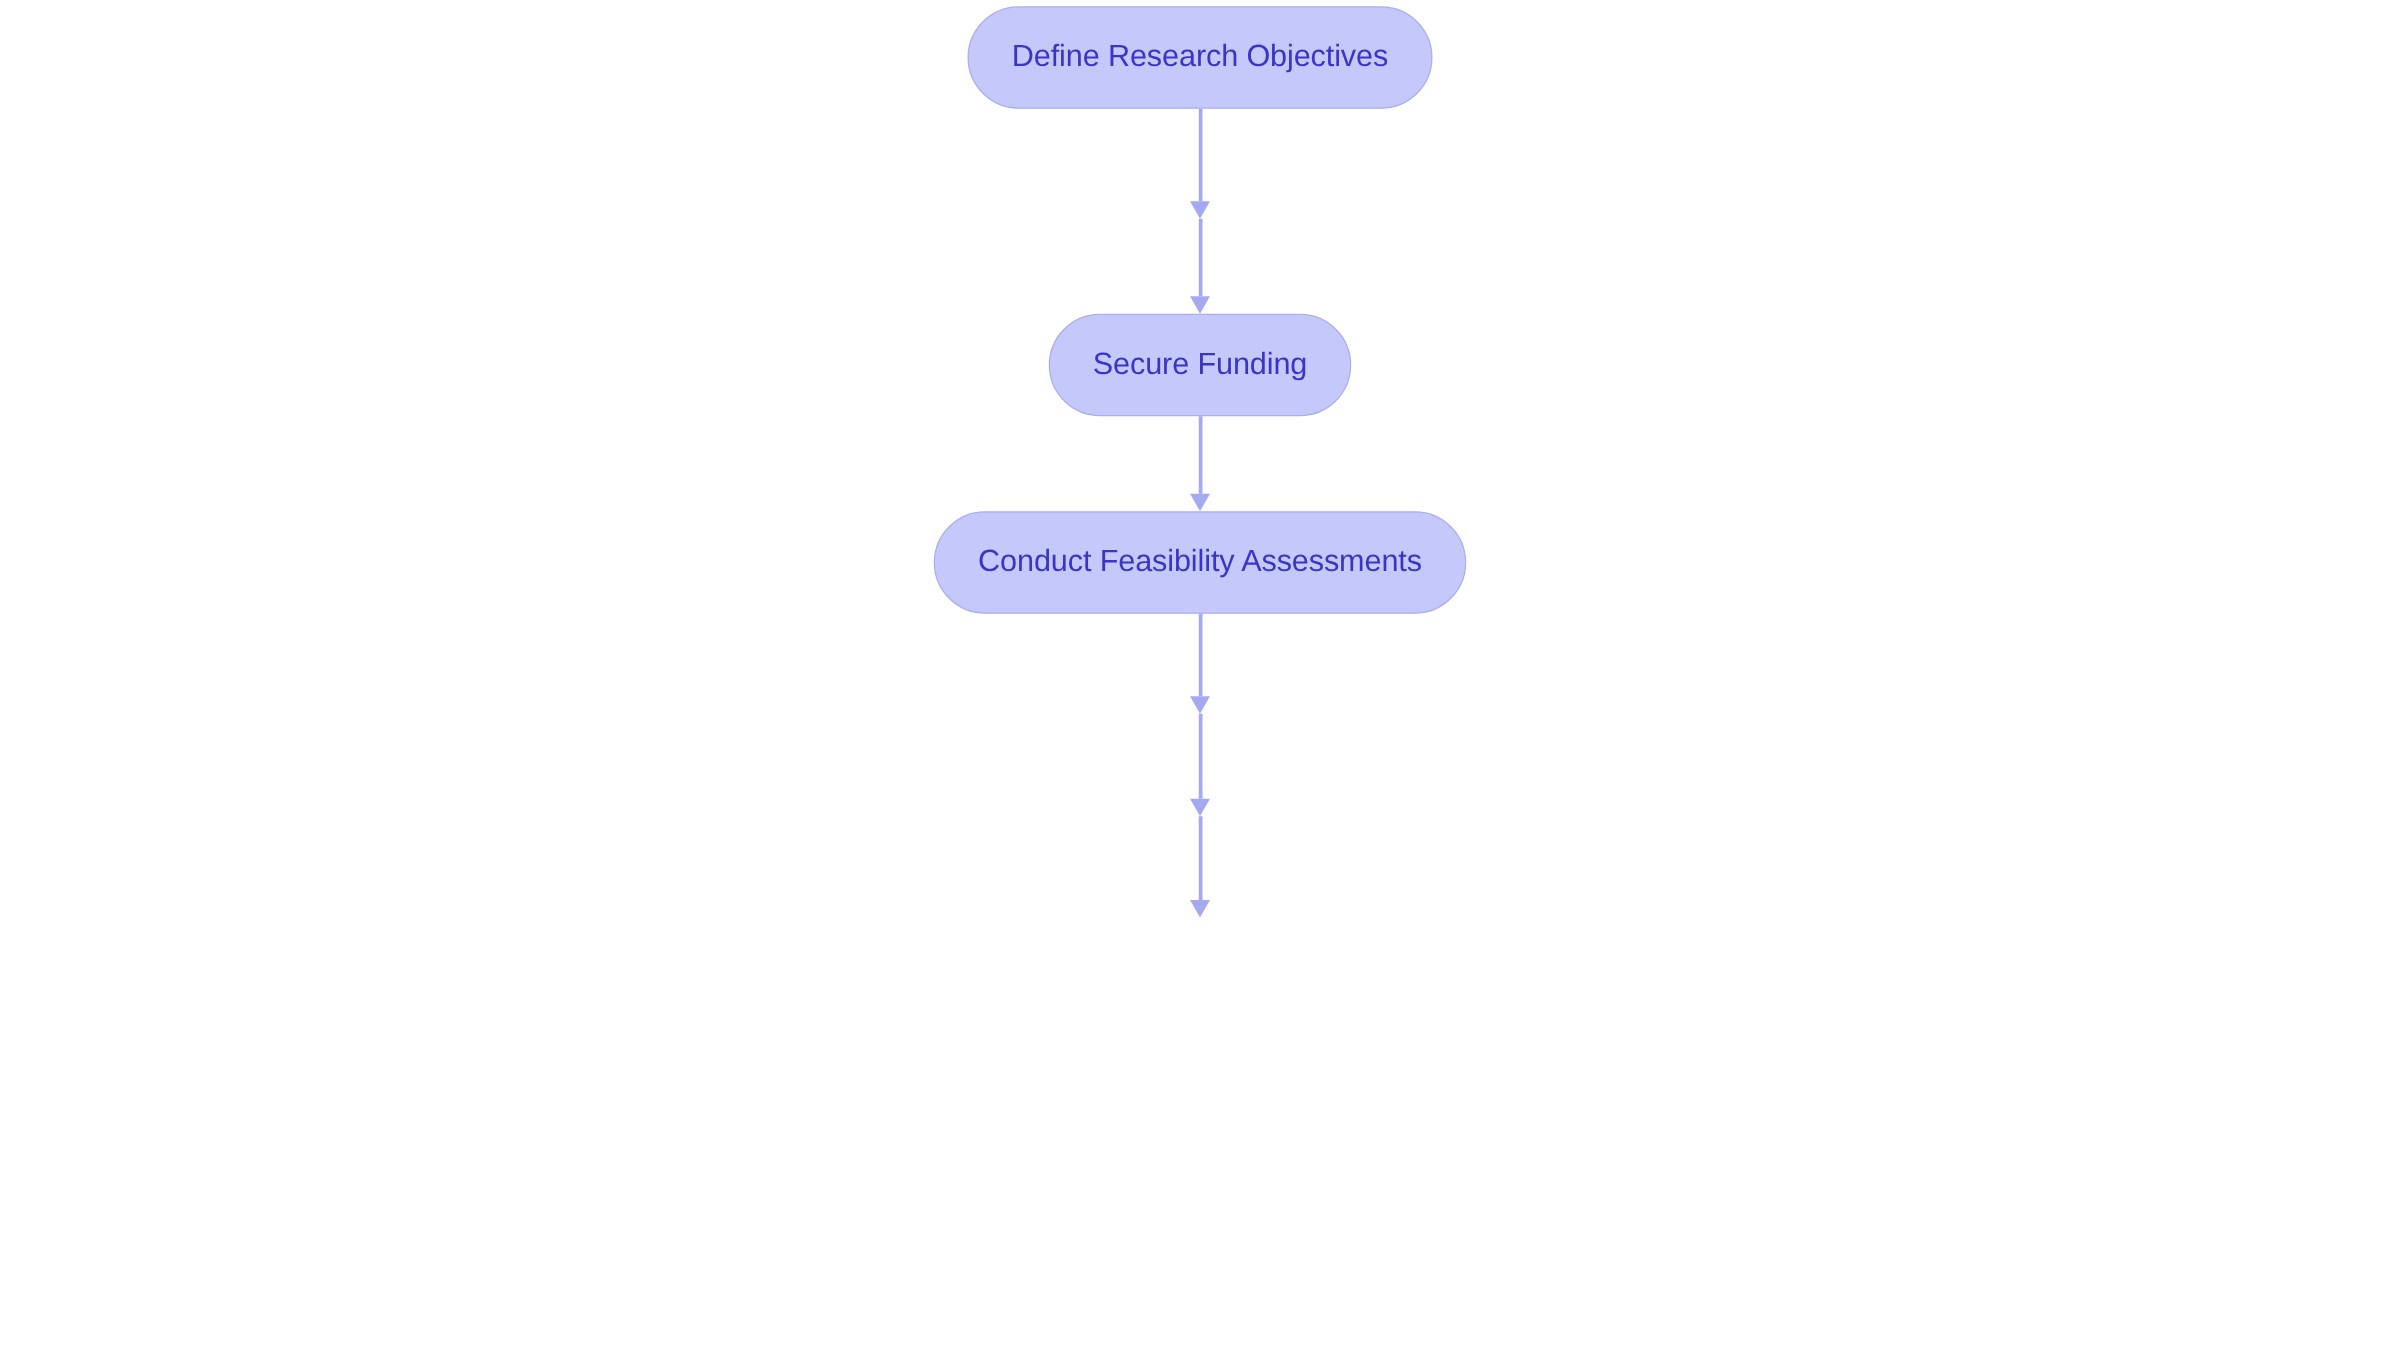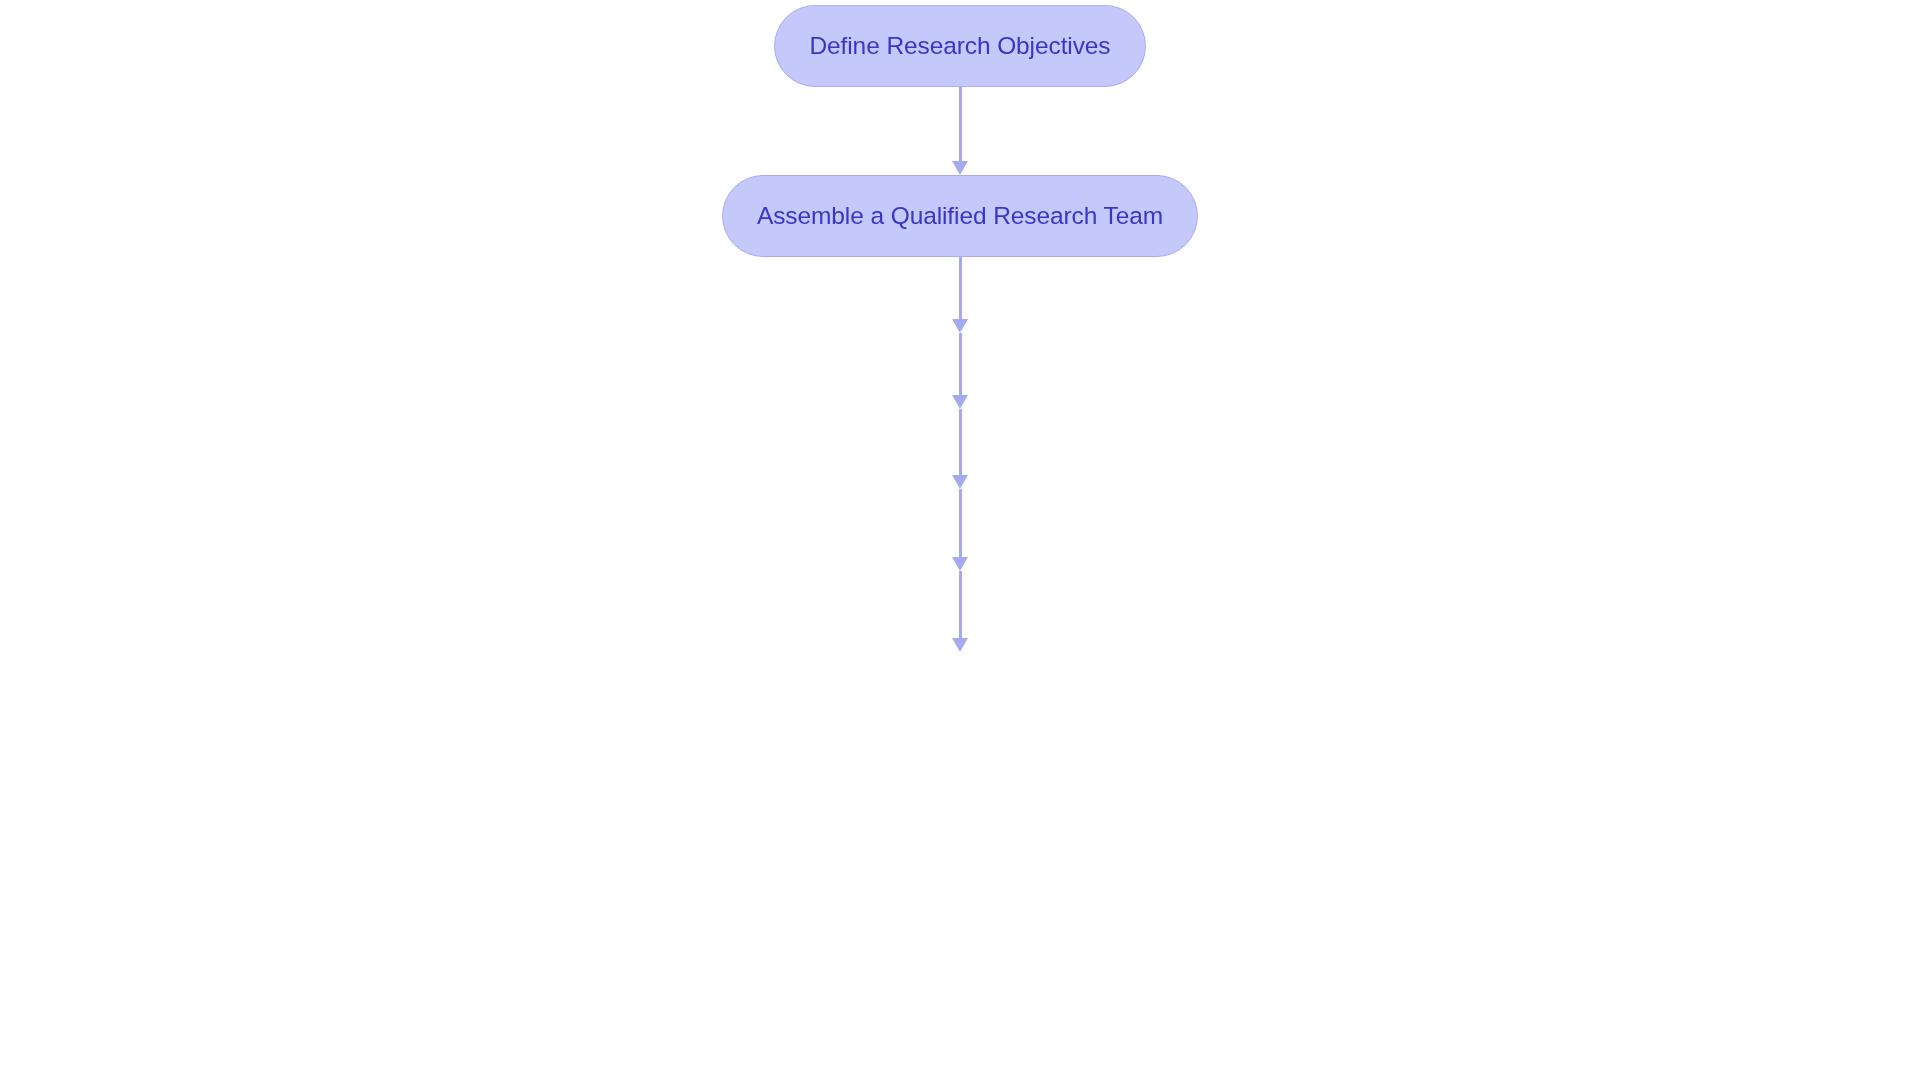--- a/index.html
+++ b/index.html
@@ -89,35 +89,38 @@
 
     <div class="node">
       <span class="node-label">Define Research Objectives</span>
     </div>
 
     <div class="connector" style="height:88px;">
       <div class="stem"></div>
       <div class="arrowhead"></div>
     </div>
 
+
+    <div class="connector" style="height:76px;">
+      <div class="stem"></div>
+      <div class="arrowhead"></div>
+    </div>
+
     <div class="node">
-      <span class="node-label">Assemble a Qualified Research Team</span>
+      <span class="node-label">Secure Funding</span>
     </div>
 
     <div class="connector" style="height:76px;">
       <div class="stem"></div>
       <div class="arrowhead"></div>
     </div>
 
-
-    <div class="connector" style="height:76px;">
-      <div class="stem"></div>
-      <div class="arrowhead"></div>
+    <div class="node">
+      <span class="node-label">Conduct Feasibility Assessments</span>
     </div>
-
 
     <div class="connector" style="height:80px;">
       <div class="stem"></div>
       <div class="arrowhead"></div>
     </div>
 
 
     <div class="connector" style="height:82px;">
       <div class="stem"></div>
       <div class="arrowhead"></div>

